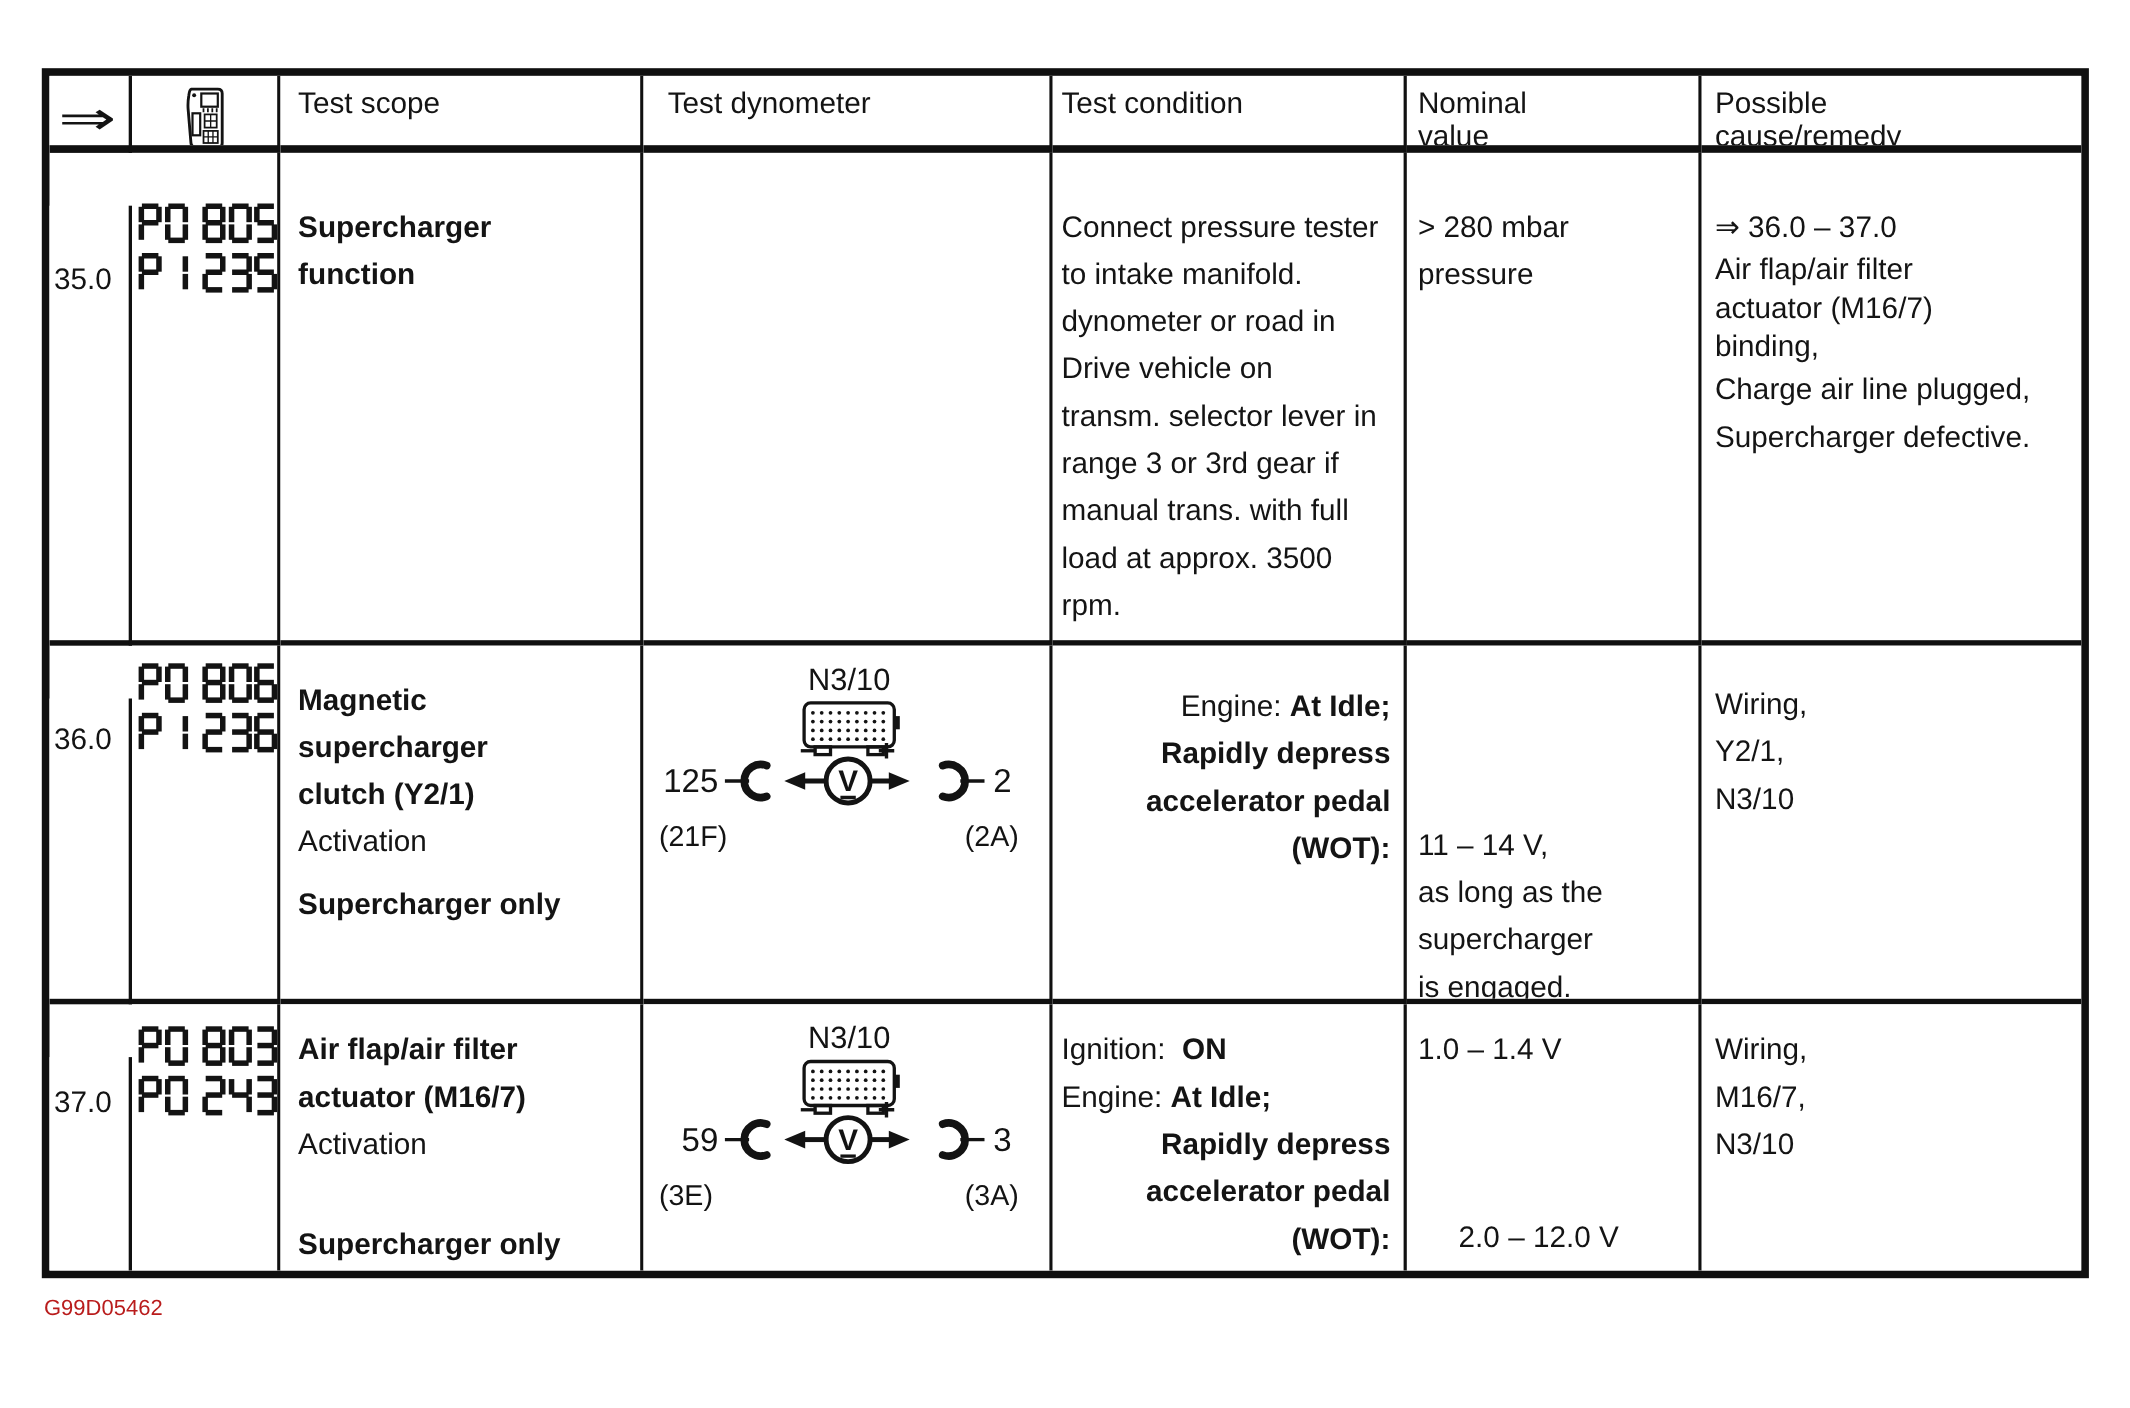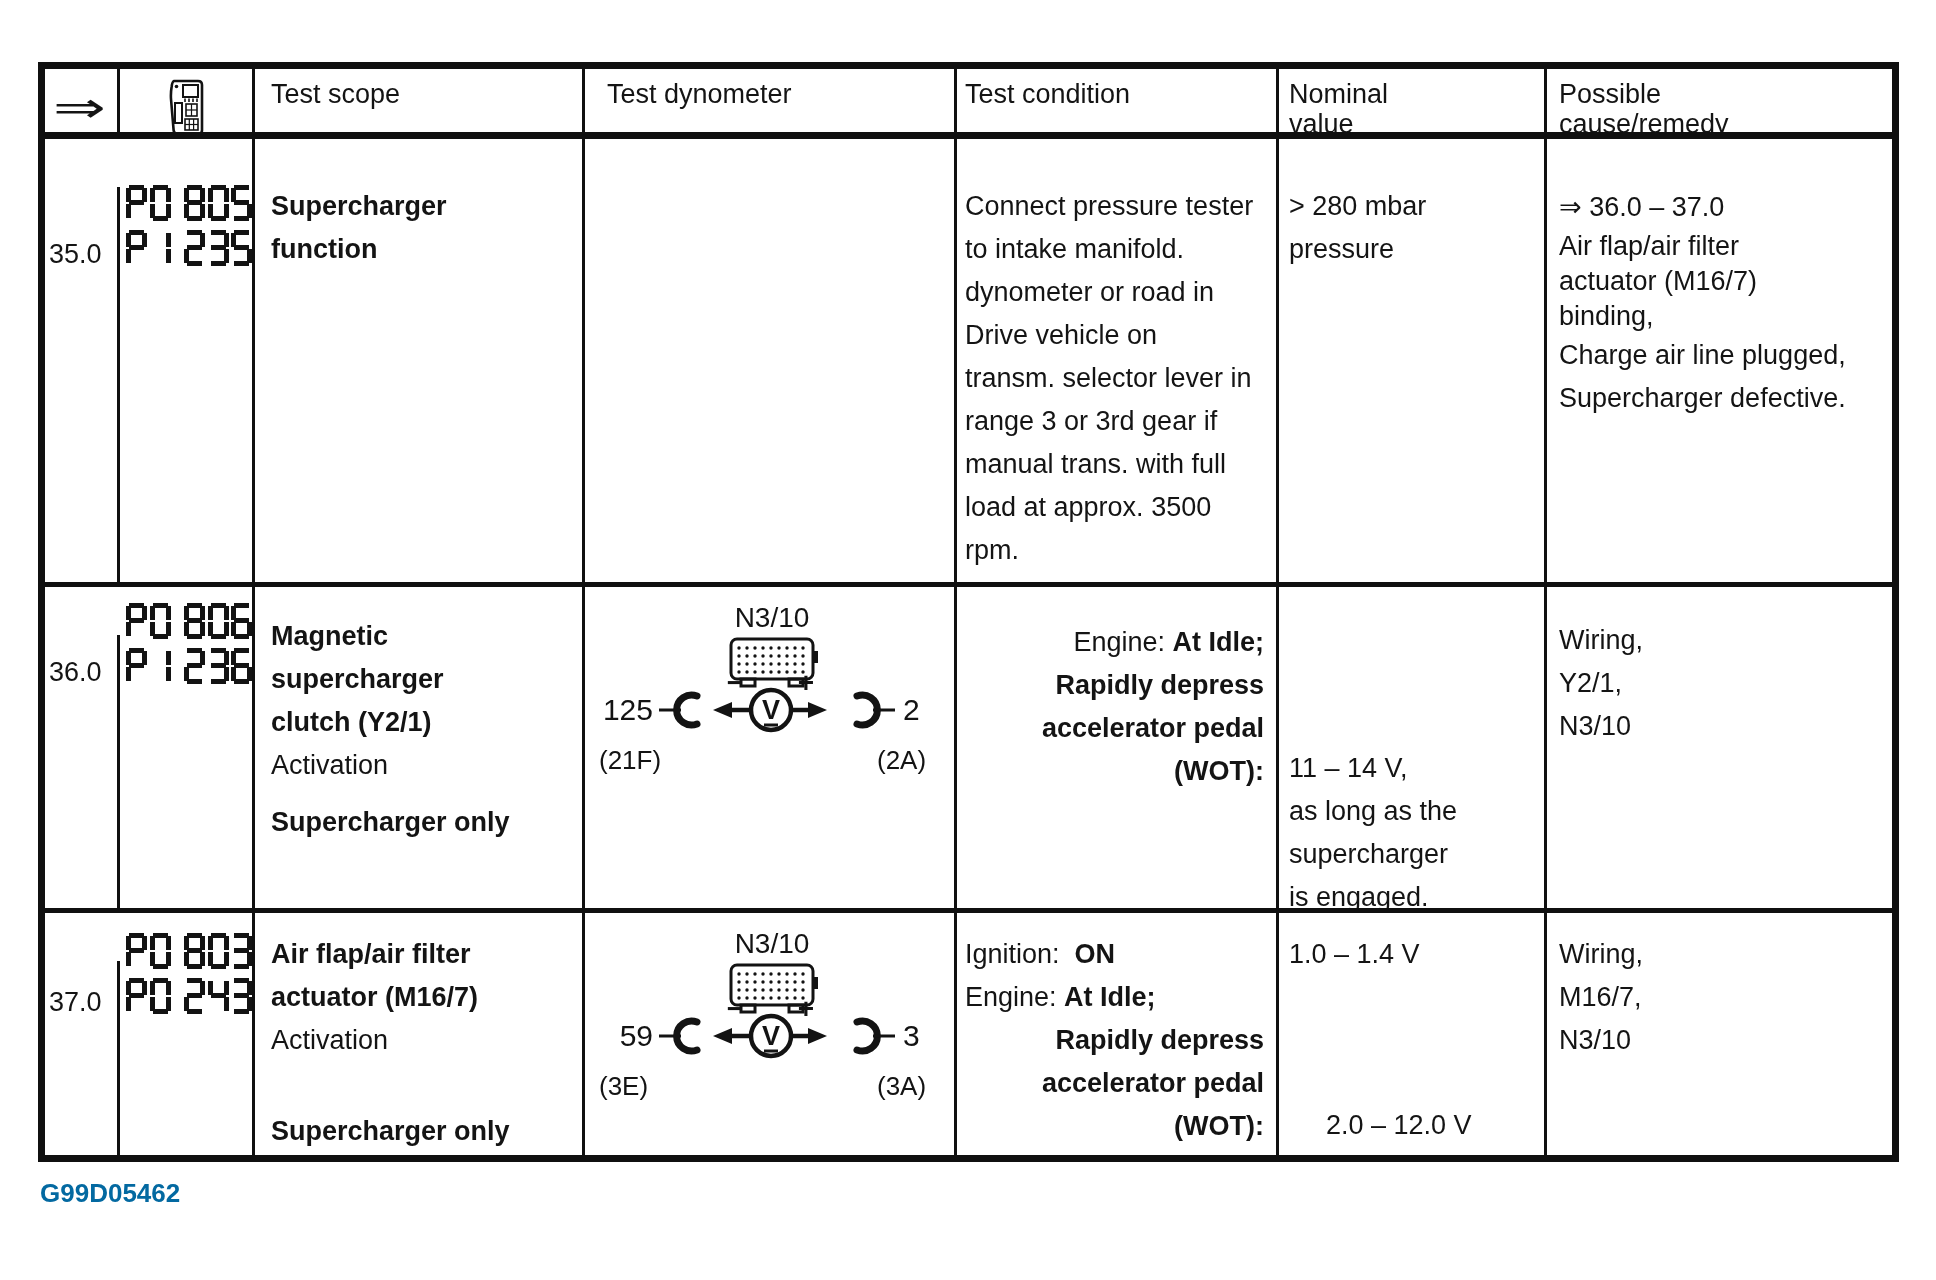--- a/index.html
+++ b/index.html
@@ -80,21 +80,21 @@
   .st7{stroke:#131313;stroke-width:7;fill:none;stroke-linecap:round;}
   .t30{font-size:30px;}
   .t28{font-size:28px;}
   .t26{font-size:26px;}
   .tsign{font-size:28px;font-weight:bold;font-family:"DejaVu Sans",sans-serif;}
   .tv{font-size:27px;font-weight:bold;}
 
   .tester-svg{display:block;margin:4px auto 0 auto;}
   .tester-svg .tk{stroke:#131313;fill:none;}
 
-  #figure-id{position:absolute;left:40px;top:1178px;font-size:26px;color:#0369a1;font-weight:bold;}
+  #figure-id{position:absolute;left:40px;top:1178px;font-size:20px;color:#b91c1c;}
 </style>
 </head>
 <body>
 
 <div id="table">
 
   <div class="cell hcell" style="padding-left:0;">
     <span class="arr big">⇒</span>
   </div>
   <div class="cell hcell" style="padding-left:0;">

